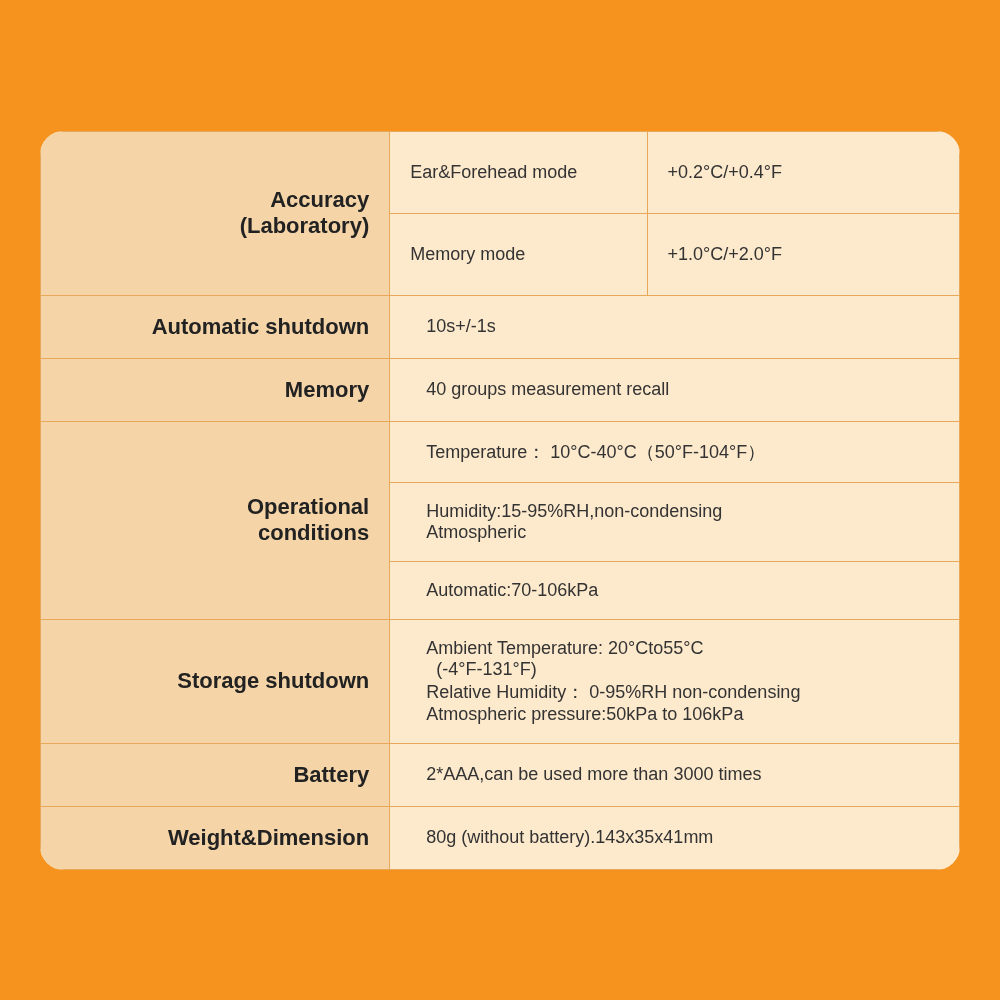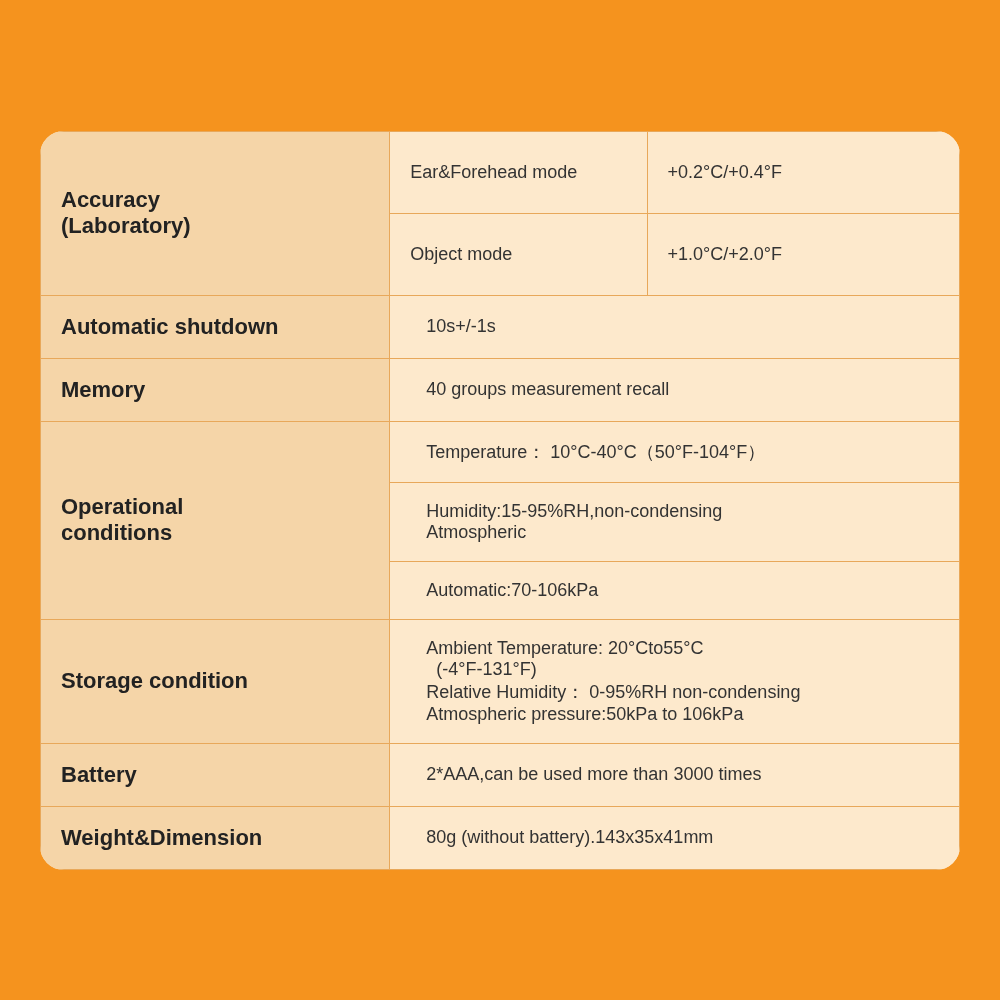--- a/index.html
+++ b/index.html
@@ -28,21 +28,21 @@
 
     td {
       border: 1.5px solid #E8A85A;
       padding: 0;
       vertical-align: middle;
     }
 
     .label-cell {
       width: 38%;
       background-color: #F5D5A8;
-      text-align: left;
+      text-align: right;
       padding: 18px 20px;
     }
 
     .label-cell span {
       font-size: 22px;
       font-weight: bold;
       color: #222;
     }
 
     .value-cell {
@@ -77,21 +77,21 @@
 
     <tbody>
         <tr>
       <td class="label-cell" rowspan="2">
         <span>Accuracy<br>(Laboratory)</span>
       </td>
       <td class="sub-label-cell">Ear&amp;Forehead mode</td>
       <td class="sub-value-cell">+0.2°C/+0.4°F</td>
     </tr>
     <tr>
-      <td class="sub-label-cell">Object mode</td>
+      <td class="sub-label-cell">Memory mode</td>
       <td class="sub-value-cell">+1.0°C/+2.0°F</td>
     </tr>
 
     <tr>
       <td class="label-cell">
         <span>Automatic shutdown</span>
       </td>
       <td class="value-cell" colspan="2">10s+/-1s</td>
     </tr>
 
@@ -110,21 +110,21 @@
     </tr>
     <tr>
       <td class="value-cell" colspan="2">Humidity:15-95%RH,non-condensing<br>Atmospheric</td>
     </tr>
     <tr>
       <td class="value-cell" colspan="2"> Automatic:70-106kPa</td>
     </tr>
 
     <tr>
       <td class="label-cell">
-        <span>Storage condition</span>
+        <span>Storage shutdown</span>
       </td>
       <td class="value-cell" colspan="2">
         Ambient Temperature: 20°Cto55°C<br>
         &nbsp;&nbsp;(-4°F-131°F)<br>
         Relative Humidity： 0-95%RH non-condensing<br>
         Atmospheric pressure:50kPa to 106kPa
       </td>
     </tr>
 
     <tr>

